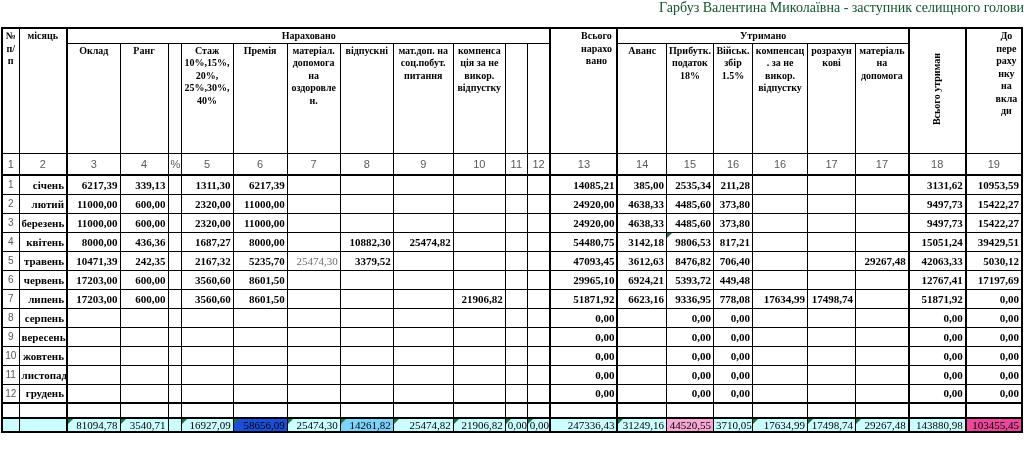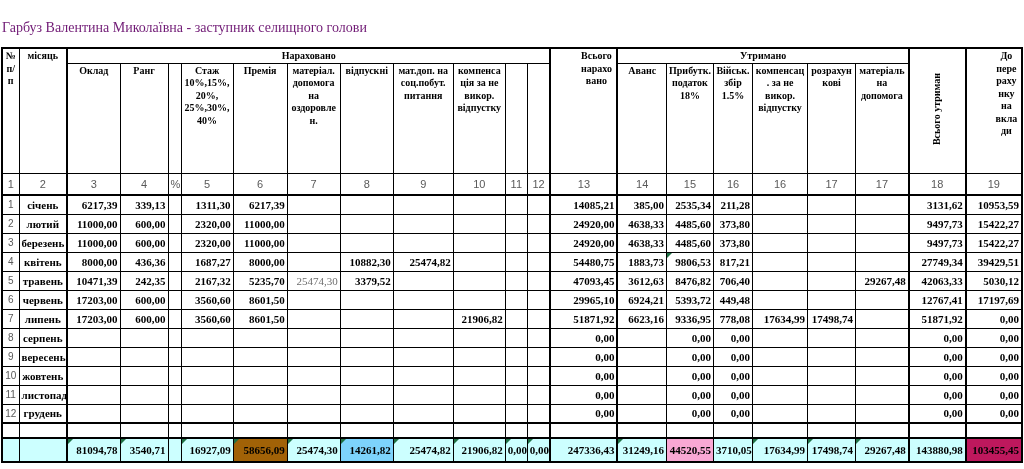--- a/index.html
+++ b/index.html
@@ -1,38 +1,38 @@
 <!DOCTYPE html>
 <html><head>
 <meta charset="utf-8">
 <style>
   html,body{margin:0;padding:0;background:#fff;}
   body{width:1024px;height:469px;overflow:hidden;font-family:"Liberation Serif",serif;}
-  .title{margin:20px 0 11px 2px;font-size:14px;color:#701a75;font-family:"Liberation Serif",serif;}
+  .title{margin:0 0 11px 2px;font-size:14px;color:#14532d;font-family:"Liberation Serif",serif;text-align:right;}
   table{border-collapse:collapse;table-layout:fixed;width:1022px;margin-left:1px;border:2px solid #000;}
   th,td{border:1px solid #000;padding:0 2px;overflow:hidden;box-sizing:border-box;}
   thead th{font-weight:bold;font-size:10px;vertical-align:top;text-align:center;
            overflow-wrap:anywhere;line-height:1.25;padding-top:1px;background:#fff;}
   tr.grp th{height:14px;}
   tr.sub th{height:110px;}
   th.vn,th.dp{overflow-wrap:anywhere;padding-left:27px;}
   th.bR{border-right-width:2px;margin-top:20px;}
   th.bL{border-left-width:2px;}
   .vert{vertical-align:middle !important;text-align:center;}
   .vert span{writing-mode:vertical-rl;transform:rotate(180deg);display:inline-block;
              font-weight:bold;font-size:10px;white-space:nowrap;}
   .numrow td{height:22px;text-align:center;font-family:"Liberation Sans",sans-serif;
              font-size:11px;color:#595959;border-bottom:2px solid #000;}
   .datarow td{height:19px;font-size:11px;font-weight:bold;text-align:right;white-space:nowrap;}
   .datarow td:nth-child(1){text-align:center;font-weight:normal;color:#595959;
              font-family:"Liberation Sans",sans-serif;font-size:10px;}
-  .datarow td:nth-child(2){text-align:center;}
+  .datarow td:nth-child(2){text-align:right;}
   .lastdata td{border-bottom:2px solid #000;}
   .gaprow td{height:15px;}
-  .totrow td{height:24px;font-size:11px;font-weight:bold;text-align:right;white-space:nowrap;
+  .totrow td{height:14px;font-size:11px;font-weight:normal;text-align:right;white-space:nowrap;
              border-top:2px solid #000;border-bottom:2px solid #000;}
   .c22 > *:nth-child(2){border-right-width:2px;}
   .c22 > *:nth-child(14){border-left-width:2px;border-right-width:2px;}
   .c22 > *:nth-child(21){border-left-width:2px;}
   .c22 > *:nth-child(22){border-left-width:2px;}
   .flag{position:relative;}
   .flag::before{content:"";position:absolute;left:0;top:0;width:0;height:0;
                 border-top:5px solid #1f7145;border-right:5px solid transparent;}
   .muted{font-weight:normal !important;color:#6e6e6e;}
   
@@ -207,27 +207,27 @@
         <td></td>
         <td>1687,27</td>
         <td>8000,00</td>
         <td></td>
         <td>10882,30</td>
         <td>25474,82</td>
         <td></td>
         <td></td>
         <td></td>
         <td>54480,75</td>
-        <td>1883,73</td>
+        <td>3142,18</td>
         <td class="flag">9806,53</td>
         <td>817,21</td>
         <td></td>
         <td></td>
         <td></td>
-        <td>27749,34</td>
+        <td>15051,24</td>
         <td>39429,51</td>
       </tr>
       <tr class="datarow c22">
         <td>5</td>
         <td>травень</td>
         <td>10471,39</td>
         <td>242,35</td>
         <td></td>
         <td>2167,32</td>
         <td>5235,70</td>
@@ -439,31 +439,31 @@
         <td></td>
         <td></td>
       </tr>
       <tr class="totrow c22">
         <td style="background: rgb(204, 255, 255);"></td>
         <td style="background: rgb(204, 255, 255);"></td>
         <td class="flag" style="background: rgb(204, 255, 255);">81094,78</td>
         <td class="flag" style="background: rgb(204, 255, 255);">3540,71</td>
         <td style="background: rgb(204, 255, 255);"></td>
         <td class="flag" style="background: rgb(204, 255, 255);">16927,09</td>
-        <td class="flag" style="background: #a16207; text-align: right;">58656,09</td>
+        <td class="flag" style="background: #1d4ed8; text-align: right;">58656,09</td>
         <td class="flag" style="background: rgb(204, 255, 255);">25474,30</td>
         <td class="flag" style="background: #7dd3fc;">14261,82</td>
         <td class="flag" style="background: rgb(204, 255, 255);">25474,82</td>
         <td class="flag" style="background: rgb(204, 255, 255);">21906,82</td>
         <td class="flag" style="background: rgb(204, 255, 255);">0,00</td>
         <td class="flag" style="background: rgb(204, 255, 255);">0,00</td>
         <td style="background: rgb(204, 255, 255);">247336,43</td>
         <td class="flag" style="background: rgb(204, 255, 255);">31249,16</td>
         <td style="background: #f9a8d4;">44520,55</td>
         <td style="background: rgb(204, 255, 255);">3710,05</td>
         <td class="flag" style="background: rgb(204, 255, 255);">17634,99</td>
         <td class="flag" style="background: rgb(204, 255, 255);">17498,74</td>
         <td class="flag" style="background: rgb(204, 255, 255);">29267,48</td>
         <td style="background: rgb(204, 255, 255);">143880,98</td>
-        <td style="background: #be185d;">103455,45</td>
+        <td style="background: #ec4899;">103455,45</td>
       </tr>
     </tbody>
 </table>
 
 </body></html>

